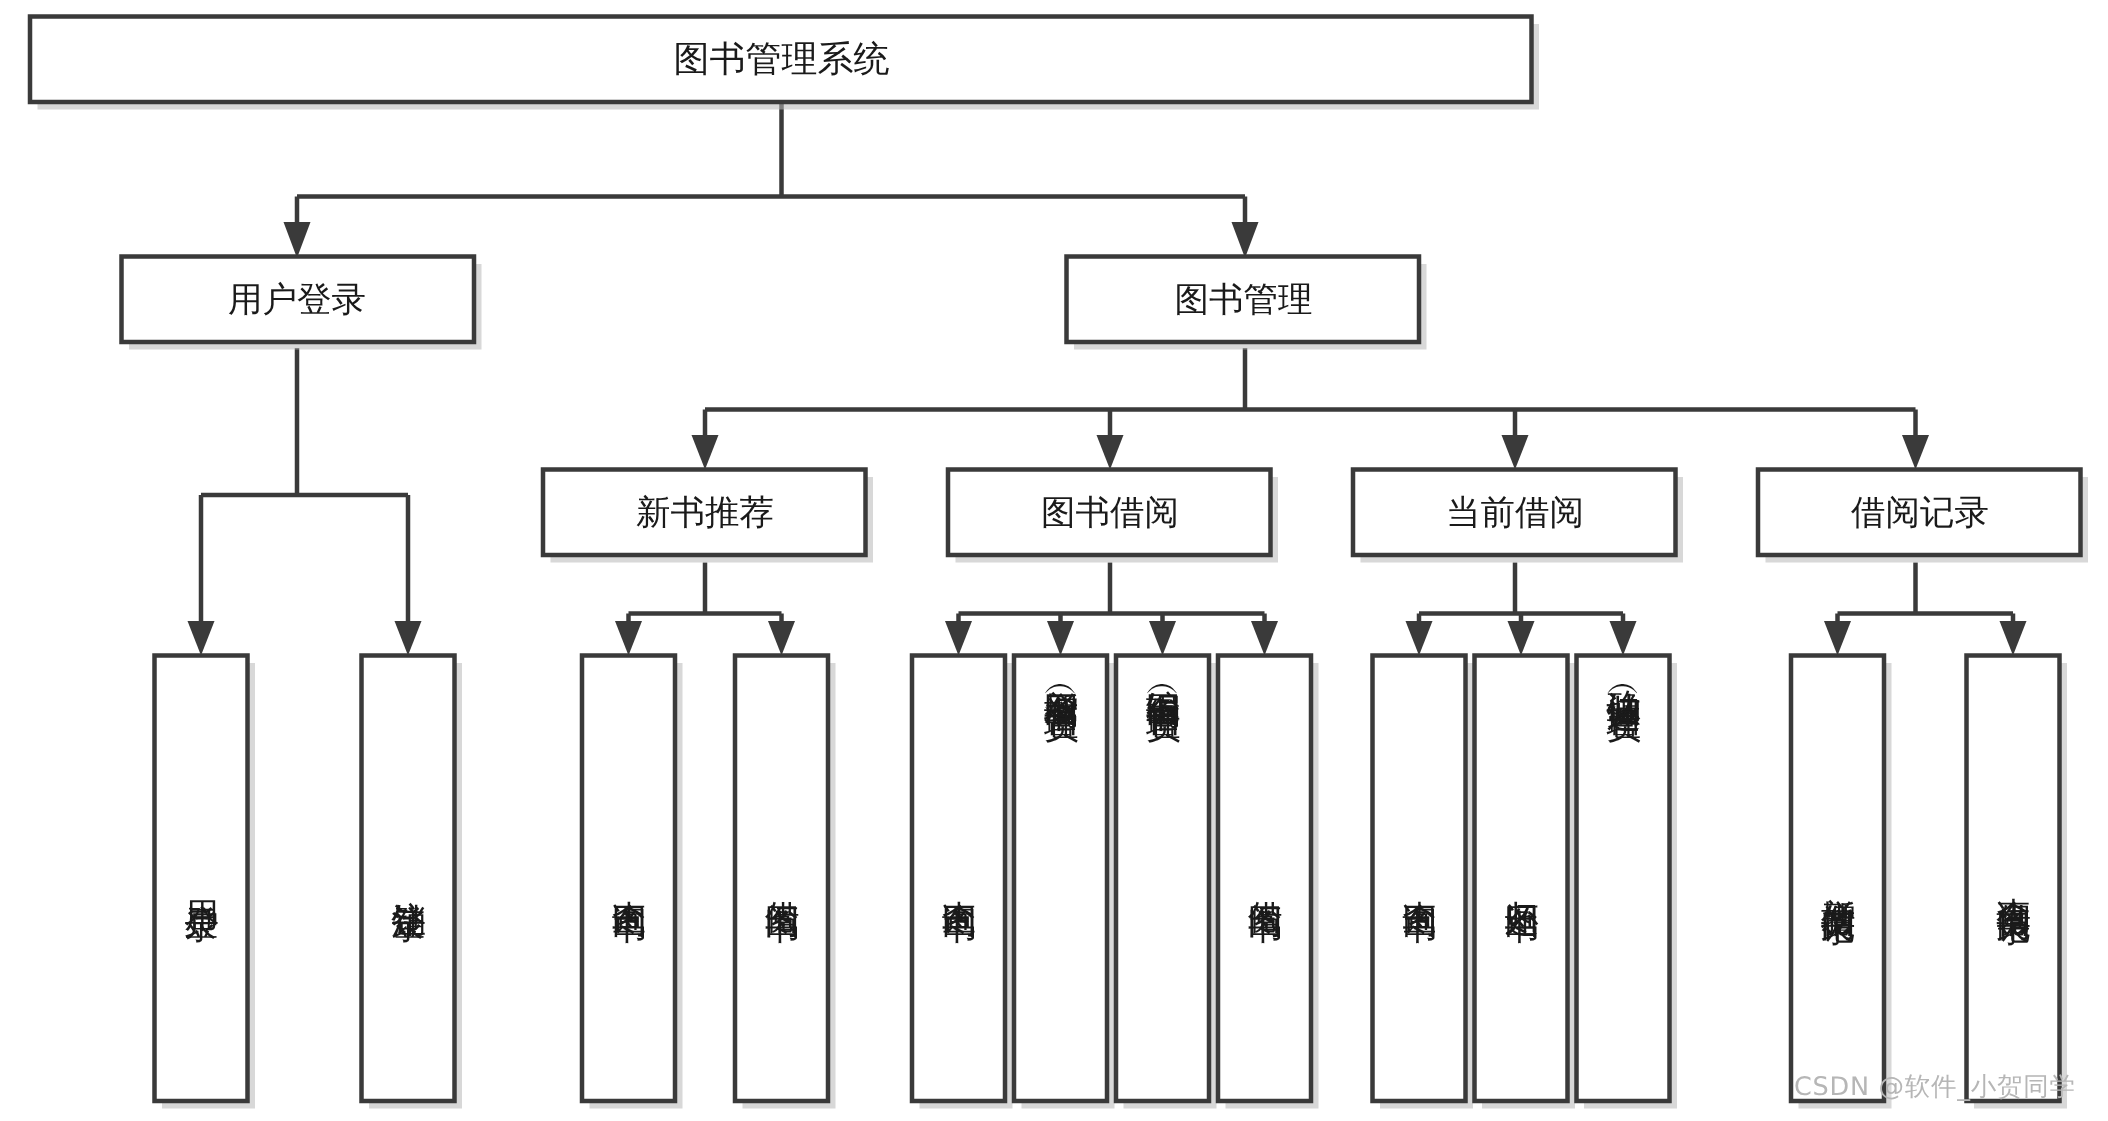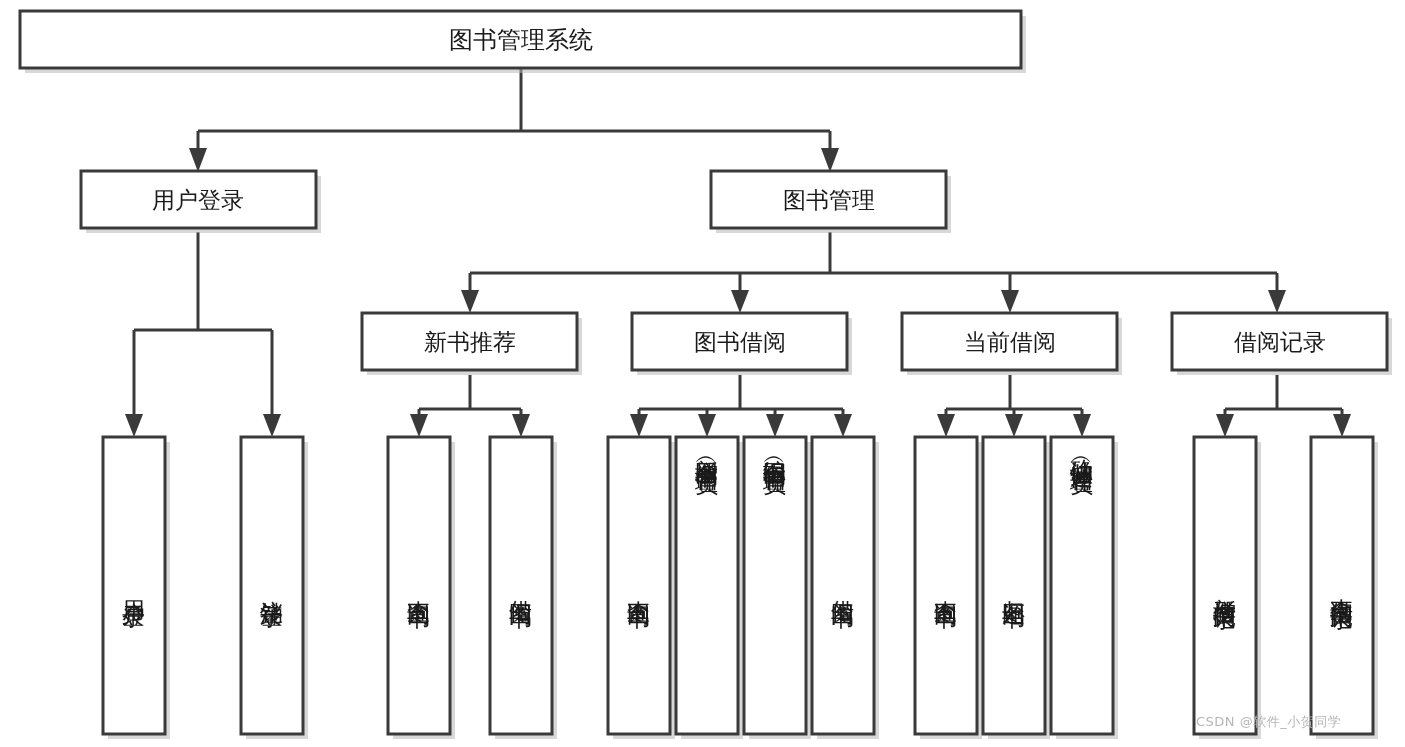--- a/index.html
+++ b/index.html
@@ -71,21 +71,21 @@
     line-height: 1.22;
     letter-spacing: 2px;
     color: #1a1a1a;
     white-space: nowrap;
   }
   .watermark {
     position: absolute;
     left: 1196px;
     top: 713px;
     font-family: "DejaVu Sans", "Liberation Sans", sans-serif;
-    font-size: 13px;
+    font-size: 17px;
     color: #b6b6b6;
     white-space: nowrap;
     letter-spacing: 0.5px;
   }
 </style>
 </head>
 <body>
 
 <div id="diagram-root">
 

